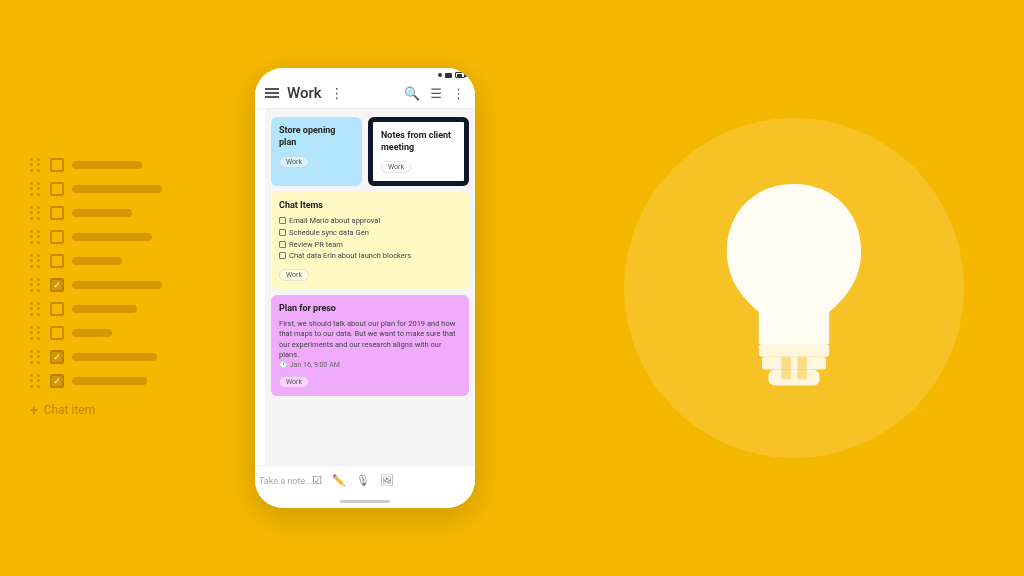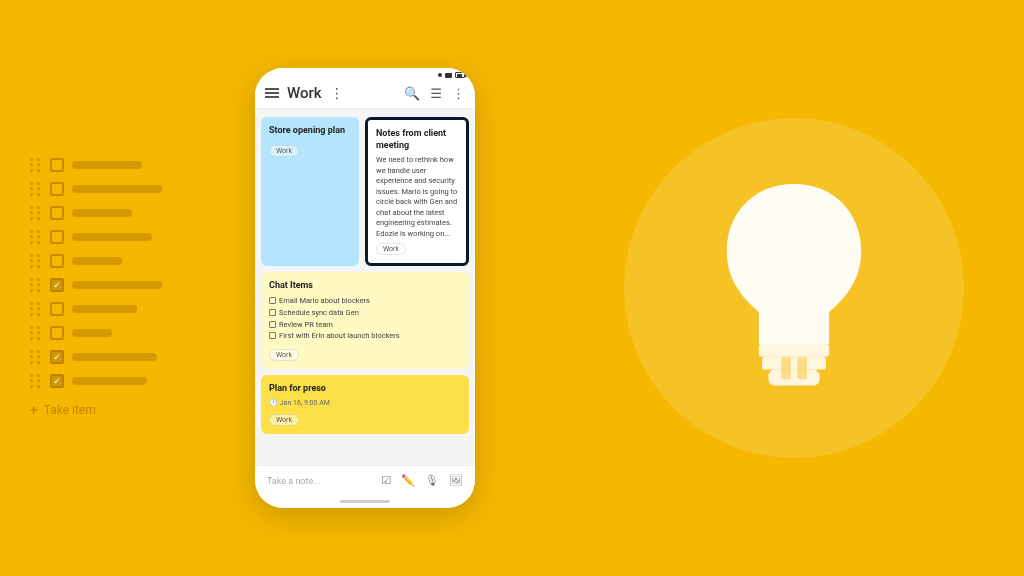--- a/index.html
+++ b/index.html
@@ -213,38 +213,39 @@
 
     
     .notes-area {
       flex: 1;
       background: #f5f5f5;
       overflow-y: auto;
       padding: 8px 6px;
       display: flex;
       flex-direction: column;
       gap: 6px;
+      margin-left: 10px;
     }
 
     .notes-grid {
       display: flex;
       gap: 6px;
     }
 
     .note-card {
       border-radius: 6px;
       padding: 8px;
       font-size: 8.5px;
       color: #333;
     }
 
     .note-card.blue { background: #B3E5FC; flex: 1; }
     .note-card.yellow { background: #FFF9C4; width: 100%; }
-    .note-card.white { background: #fff; border: 3px solid #0f172a; flex: 1; }
-    .note-card.teal { background: #fde047; width: 100%; }
+    .note-card.white { background: #fff; border: 5px solid #0f172a; flex: 1; }
+    .note-card.teal { background: #f0abfc; width: 100%; }
 
     .note-title {
       font-size: 9px;
       font-weight: 700;
       color: #222;
       margin-bottom: 4px;
       line-height: 1.3;
     }
 
     .note-body {
@@ -295,24 +296,23 @@
       gap: 2px;
       font-size: 7px;
       color: #666;
       margin-bottom: 3px;
     }
 
     
     .bottom-bar {
       background: #fff;
       border-top: 1px solid #eee;
-      padding: 8px 12px;
-      display: flex;
-      align-items: center;
-      justify-content: space-between;
+      padding: 8px 4px;
+      display: flex;
+      align-items: center;
     }
 
     .bottom-placeholder {
       font-size: 9px;
       color: #aaa;
     }
 
     .bottom-icons {
       display: flex;
       gap: 10px;
@@ -479,21 +479,21 @@
         <div class="drag-dot"></div>
       <div class="drag-dot"></div>
         <div class="drag-dot"></div>
     </div>
     <div class="list-checkbox checked"></div>
     <div class="list-bar" style="width:75px"></div>
   </div>
 
   <div class="list-add">
     <span class="list-add-plus">+</span>
-    <span class="list-add-text">Take item</span>
+    <span class="list-add-text">Chat item</span>
   </div>
 </div>
 
 <div class="phone">
 
   <div class="phone-status-bar">
     <div class="status-bar-icons">
       <div class="status-icon signal"></div>
       <div class="status-icon" style="width:7px;height:5px;border-radius:1px;"></div>
       <div class="status-icon" style="width:10px;height:6px;border-radius:1px;border:1.5px solid #333;background:transparent;position:relative;">
@@ -524,51 +524,51 @@
 
     <div class="notes-grid">
 
       <div class="note-card blue">
         <div class="note-title">Store opening plan</div>
         <span class="note-label">Work</span>
       </div>
 
       <div class="note-card white">
         <div class="note-title">Notes from client meeting</div>
-        <div class="note-body">We need to rethink how we handle user experience and security issues. Mario is going to circle back with Gen and chat about the latest engineering estimates. Edozie is working on...</div>
         <span class="note-label">Work</span>
       </div>
 
     </div>
 
     <div class="note-card yellow">
       <div class="note-title">Chat Items</div>
       <div class="note-checklist">
         <div class="note-check-item">
           <div class="note-check-box"></div>
-          <span>Email Mario about blockers</span>
+          <span>Email Mario about approval</span>
         </div>
         <div class="note-check-item">
           <div class="note-check-box"></div>
           <span>Schedule sync data Gen</span>
         </div>
         <div class="note-check-item">
           <div class="note-check-box"></div>
           <span>Review PR team</span>
         </div>
         <div class="note-check-item">
           <div class="note-check-box"></div>
-          <span>First with Erin about launch blockers</span>
+          <span>Chat data Erin about launch blockers</span>
         </div>
       </div>
       <span class="note-label">Work</span>
     </div>
 
     <div class="note-card teal">
       <div class="note-title">Plan for preso</div>
+      <div class="note-body">First, we should talk about our plan for 2019 and how that maps to our data. But we want to make sure that our experiments and our research aligns with our plans.</div>
       <div class="note-date">
         <span>🕐</span>
         <span>Jan 16, 9:00 AM</span>
       </div>
       <span class="note-label">Work</span>
     </div>
 
   </div>
 
   <div class="bottom-bar">

